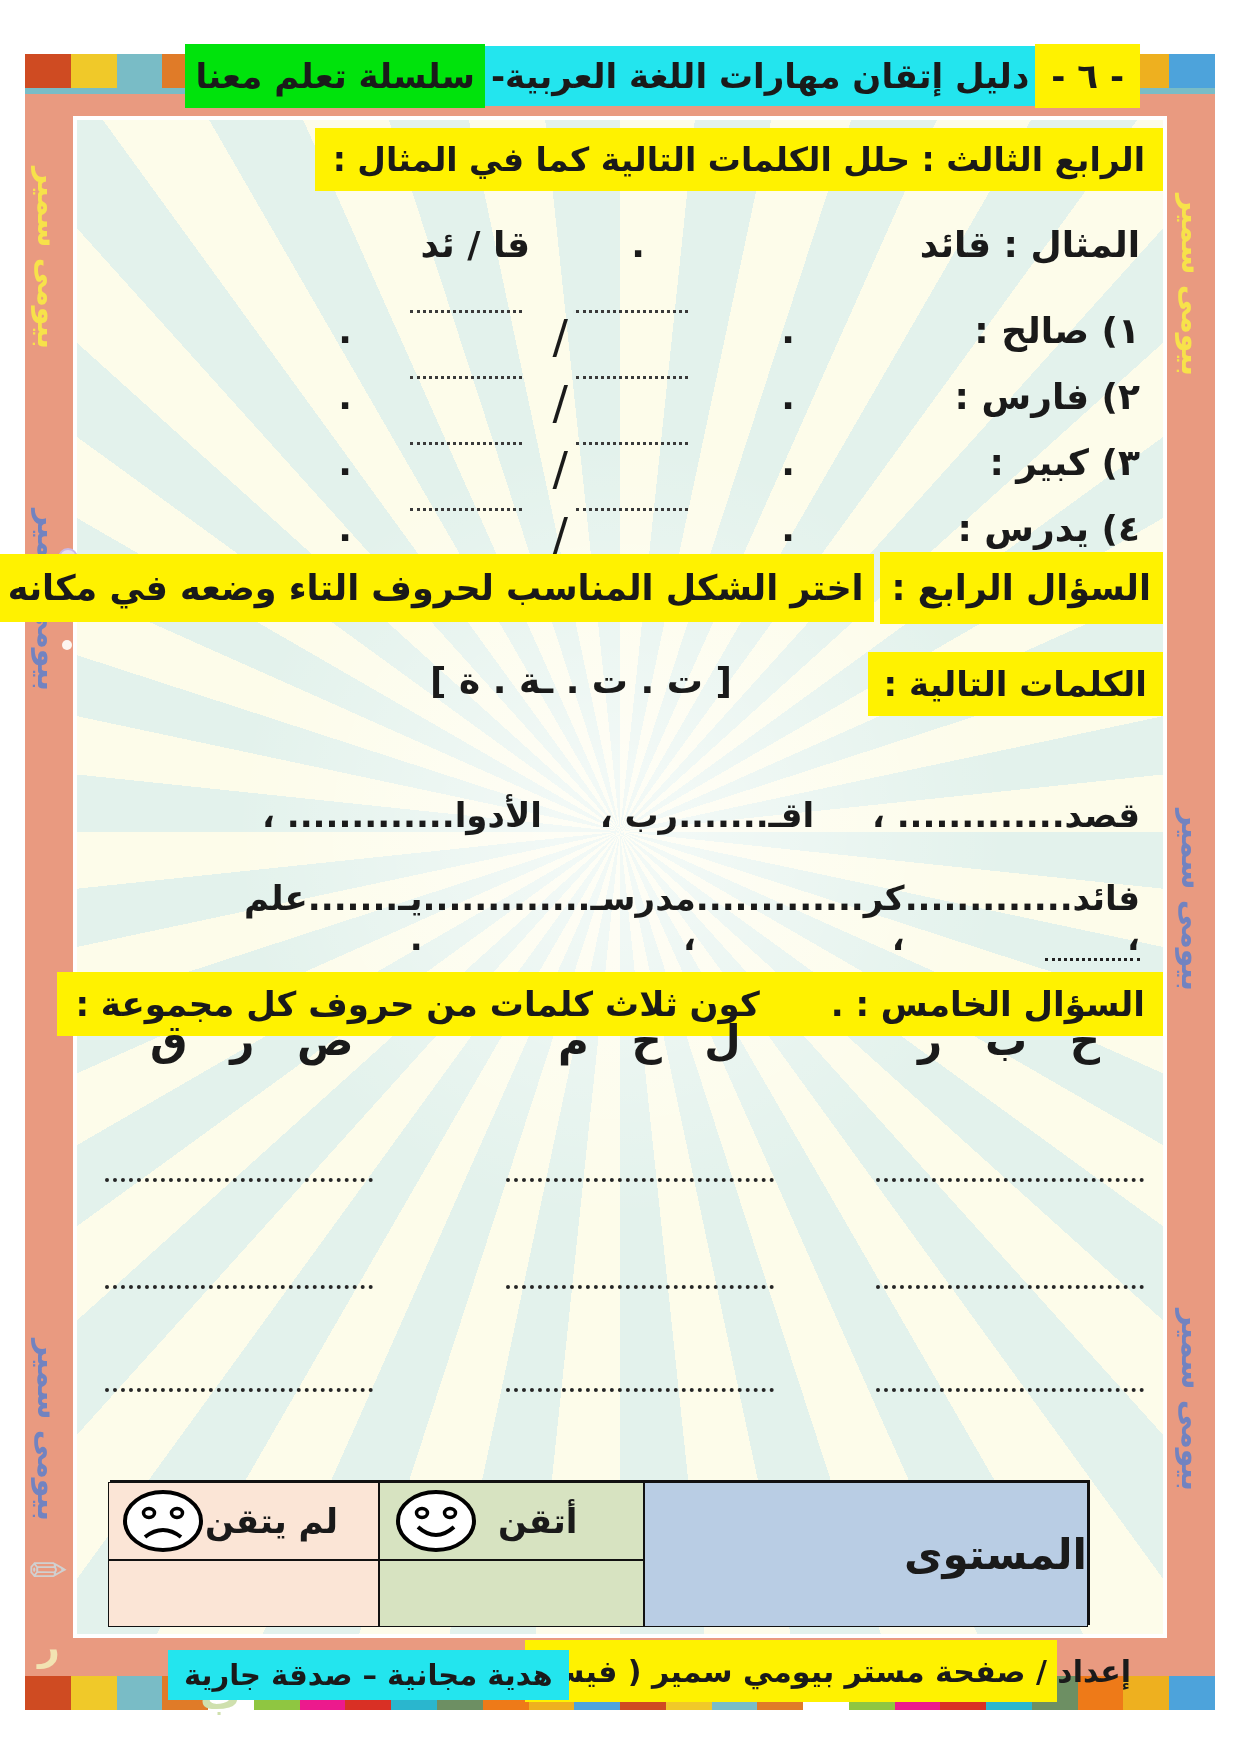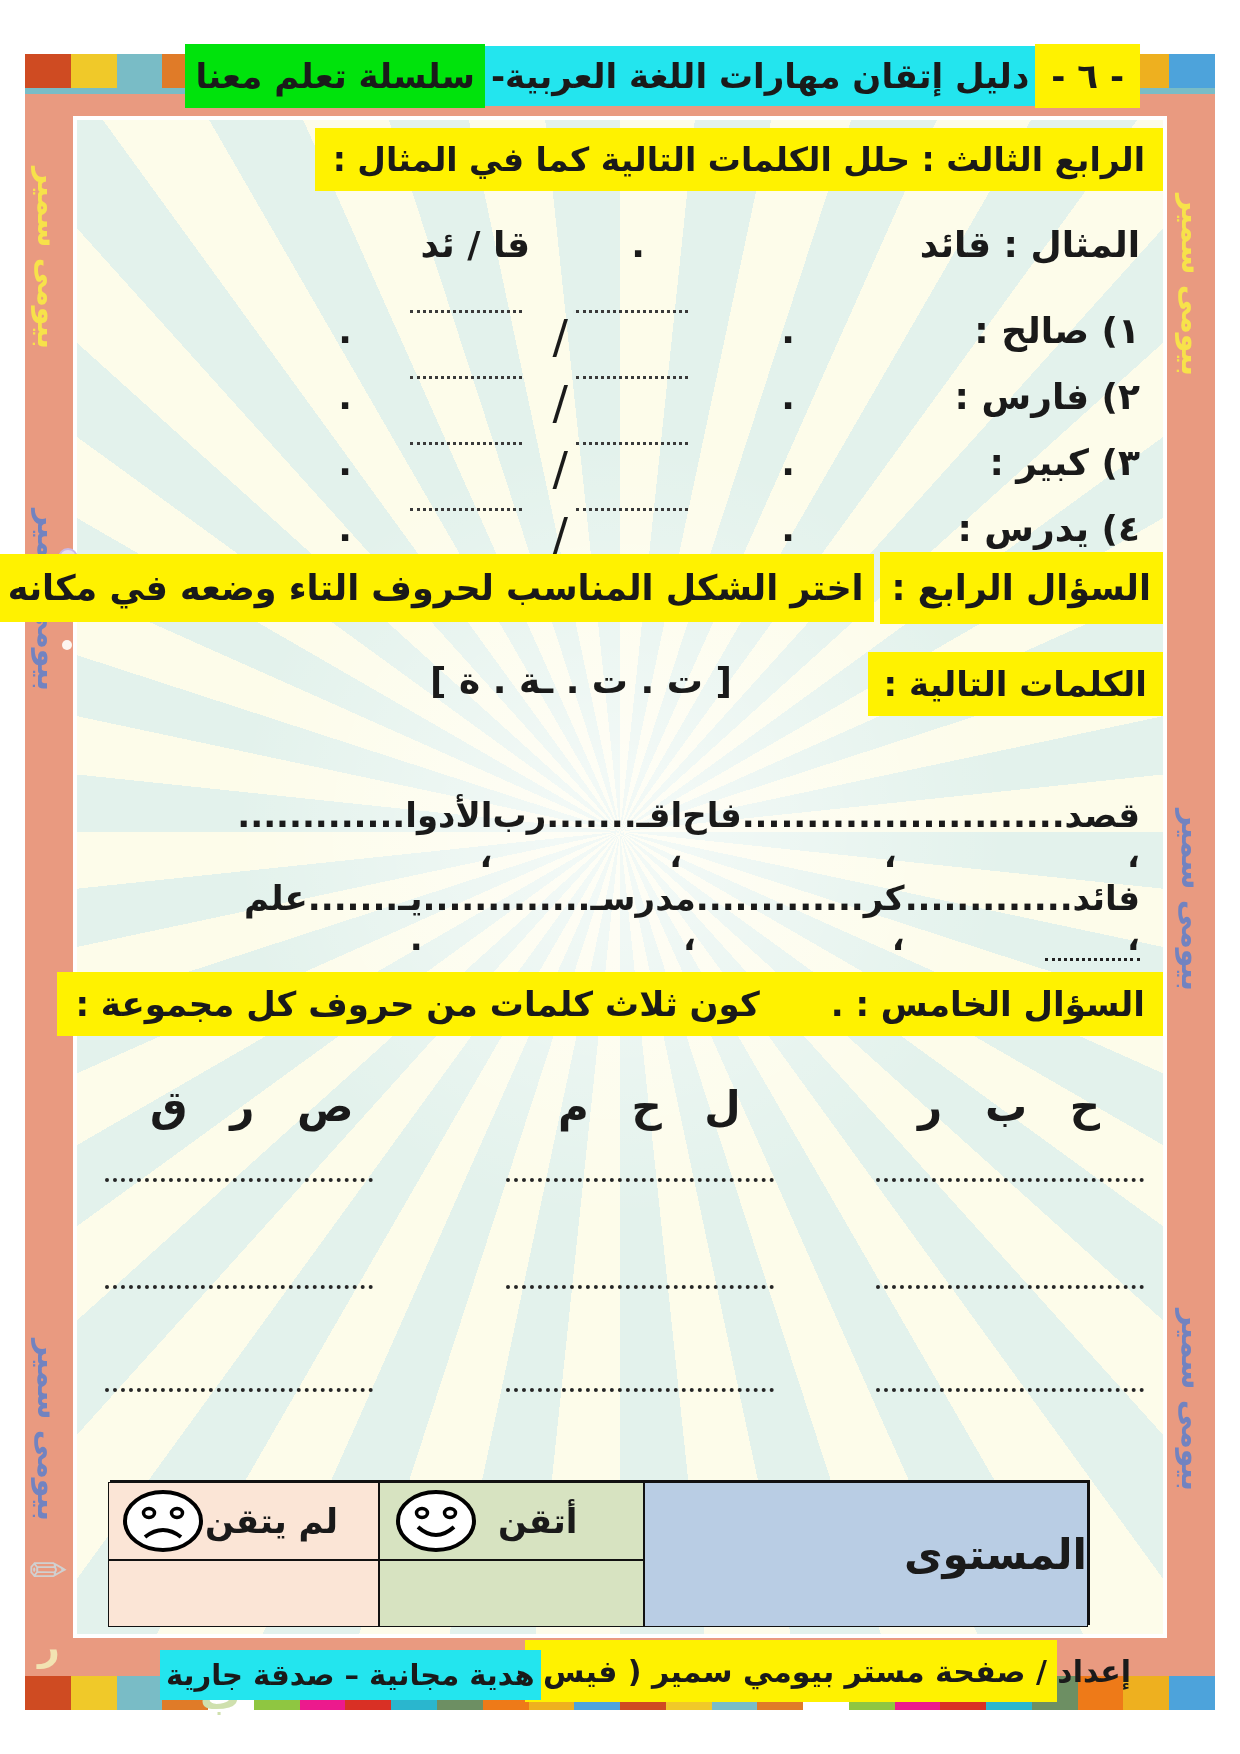--- a/index.html
+++ b/index.html
@@ -56,42 +56,42 @@
   .q4-line1 .hl-title{margin-left:6px;padding:16px 12px;}
   .q4-line2{position:absolute;top:652px;right:77px;font-size:34px;font-weight:bold;background:var(--highlight-yellow,#fff200);padding:12px 16px;white-space:nowrap;}
   .q4-choices{position:absolute;top:660px;left:430px;font-size:36px;font-weight:bold;letter-spacing:3px;}
   .q4-words{position:absolute;display:flex;direction:rtl;justify-content:space-between;font-size:34px;font-weight:bold;}
   .q4-row1{top:795px;right:100px;left:262px;}
   .q4-row2{top:878px;right:100px;left:382px;}
   .q4-underline{position:absolute;top:958px;right:100px;width:95px;border-bottom:3px dotted #222;height:0;}
   
   .q5-heading{position:absolute;top:972px;right:77px;background:var(--highlight-yellow,#fff200);
     padding:12px 18px;font-size:34px;font-weight:bold;white-space:pre;}
-  .letter-group{position:absolute;top:1082px;font-size:42px;font-weight:bold;word-spacing:28px;white-space:pre;}
+  .letter-group{position:absolute;top:1016px;font-size:42px;font-weight:bold;word-spacing:28px;white-space:pre;}
   .lg1{right:140px;} .lg2{left:558px;} .lg3{left:150px;}
   .ansline{position:absolute;height:0;border-bottom:4px dotted #262626;width:268px;}
   .ar1{top:1178px;} .ar2{top:1285px;} .ar3{top:1388px;}
   .ac-r{left:876px;} .ac-m{left:506px;} .ac-l{left:105px;}
   
   .level-table{
     position:absolute;left:110px;top:1480px;width:980px;height:145px;
     display:grid;grid-template-columns:444px 265px 271px;grid-template-rows:78px 67px;
     direction:rtl;border:2px solid #111;box-sizing:border-box;
   }
   .cell{border:1px solid #111;box-sizing:border-box;display:flex;align-items:center;}
   .cell-title{grid-column:1;grid-row:1/3;background:var(--table-blue,#b9cde4);justify-content:flex-start;font-size:42px;font-weight:bold;}
   .cell-mastered{grid-column:2;grid-row:1;background:var(--table-green,#d7e3c1);direction:ltr;gap:20px;padding-left:14px;font-size:34px;font-weight:bold;}
   .cell-notmastered{grid-column:3;grid-row:1;background:var(--table-peach,#fbe5d6);direction:ltr;gap:0;padding-left:12px;font-size:34px;font-weight:bold;}
   .cell-e1{grid-column:2;grid-row:2;background:var(--table-green,#d7e3c1);}
   .cell-e2{grid-column:3;grid-row:2;background:var(--table-peach,#fbe5d6);}
   .face{width:84px;height:64px;flex:0 0 auto;}
   
   .footer-credit{position:absolute;left:525px;top:1640px;width:532px;height:62px;background:var(--highlight-yellow,#fff200);
     display:flex;align-items:center;justify-content:center;font-size:30px;font-weight:bold;white-space:nowrap;}
-  .footer-gift{position:absolute;left:160px;top:1650px;background:var(--highlight-cyan,#23e5ee);padding:8px 6px;
+  .footer-gift{position:absolute;left:168px;top:1650px;background:var(--highlight-cyan,#23e5ee);padding:8px 16px;
     font-size:29px;font-weight:bold;white-space:nowrap;}
   
   .decor{position:absolute;font-weight:bold;}
   .decor-pencil{left:30px;top:1545px;font-size:44px;color:#d0d0d0;transform:rotate(-45deg);}
   .decor-r{left:38px;top:1625px;font-size:38px;color:#f2e3b2;}
   .decor-b{left:200px;top:1672px;font-size:40px;color:#cfe0ae;}
   .dot-deco{position:absolute;border-radius:50%;}
   .dd1{left:58px;top:548px;width:16px;height:16px;background:#e7ddf2;border:2px solid #cab9e6;}
   .dd2{left:62px;top:640px;width:10px;height:10px;background:#fdf5ef;}
 </style>
@@ -219,21 +219,20 @@
   </div>
 
   <div class="q4-line1">
     <span class="hl-part hl-title">السؤال الرابع :</span><span class="hl-part">اختر الشكل المناسب لحروف التاء وضعه في مكانه في</span>
   </div>
   <div class="q4-line2">الكلمات التالية :</div>
   <div class="q4-choices">[ ت . ت . ـة . ة ]</div>
 
   <div class="q4-words q4-row1">
     <span>قصد............. ،</span>
-    <span>............فاح ،</span>
     <span>اقـ.......رب ،</span>
     <span>الأدوا............. ،</span>
   </div>
   <div class="q4-words q4-row2">
     <span>فائد............. ،</span>
     <span>كر............. ،</span>
     <span>مدرسـ............. ،</span>
     <span>يـ.......علم .</span>
   </div>
   <div class="q4-underline"></div>

